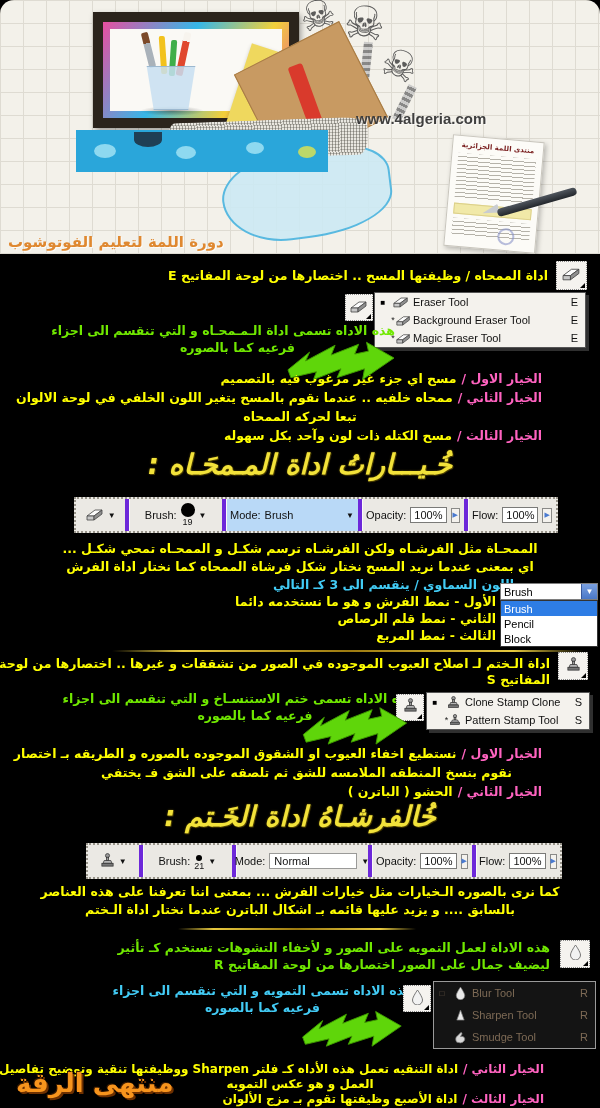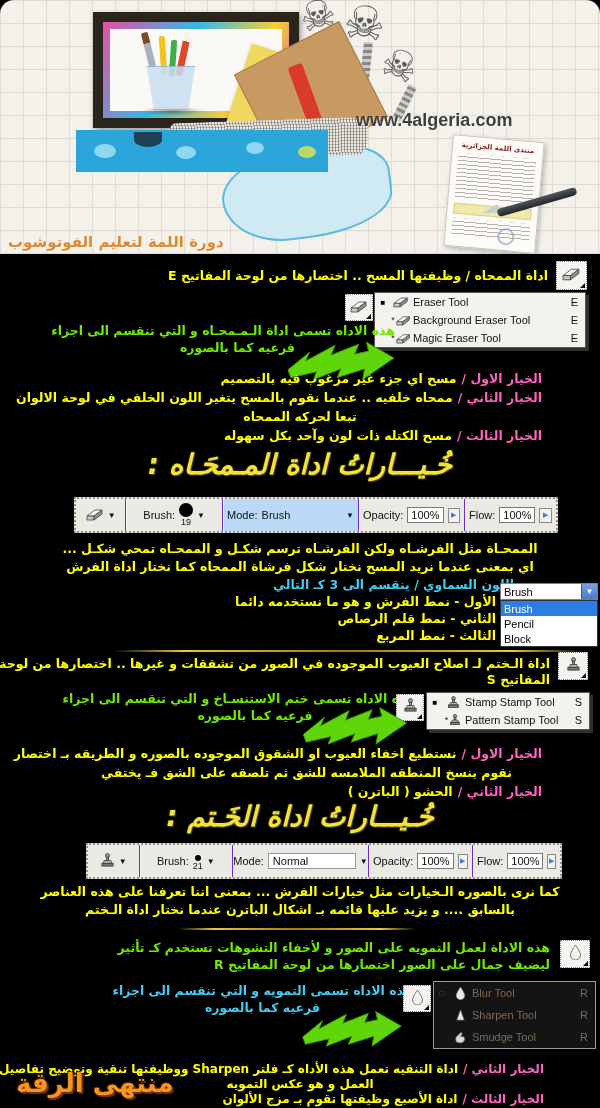--- a/index.html
+++ b/index.html
@@ -40,21 +40,21 @@
   .newsprint{position:absolute;left:168px;top:120px;width:200px;height:38px;background:#e9e7e0;
     transform:rotate(-2deg);z-index:4;border-radius:8px 30px 10px 24px/16px 8px 20px 8px;
     background-image:repeating-linear-gradient(90deg,transparent 0 2px,rgba(70,68,60,.45) 2px 3px),
                      repeating-linear-gradient(0deg,transparent 0 2px,rgba(70,68,60,.3) 2px 3px);}
   .blue-banner{position:absolute;left:76px;top:130px;width:252px;height:42px;background:#2aa6da;z-index:5;}
   .bdot{position:absolute;background:#8ed9f0;border-radius:50%;}
   .bdark{position:absolute;left:58px;top:2px;width:28px;height:15px;background:#1f3f55;border-radius:0 0 50% 50%;}
   .blue-map{position:absolute;left:222px;top:150px;width:170px;height:88px;background:#cdeaf4;
     border:2px solid #49b4e0;opacity:.9;z-index:3;transform:rotate(-7deg);
     border-radius:46% 30% 55% 40%/50% 36% 46% 56%;}
-  .site-url{position:absolute;left:356px;top:110px;z-index:5;font-weight:bold;font-size:18px;color:#3f3f3f;
+  .site-url{position:absolute;left:356px;top:110px;z-index:5;font-weight:bold;font-size:15px;color:#3f3f3f;
     text-shadow:1px 1px 0 #ffffffaa;font-family:"Liberation Sans",sans-serif;}
   .doc{position:absolute;left:448px;top:138px;width:92px;height:112px;background:#fcfbf7;
     border:1px solid #c8c5bc;transform:rotate(5deg);z-index:5;box-shadow:2px 2px 5px rgba(0,0,0,.25);padding:5px 6px;}
   .doc-title{font-size:7px;font-weight:bold;color:#7a1f1f;text-align:center;direction:rtl;}
   .doc-lines{height:46px;margin-top:4px;background:repeating-linear-gradient(transparent 0 3px,#b5b2a9 3px 4px);}
   .doc-yellow{height:11px;margin-top:4px;background:#f1e9a8;border:1px solid #dcd08a;}
   .doc-stamp{position:absolute;left:52px;top:88px;width:17px;height:17px;border:2px solid #8892c8;
     border-radius:50%;opacity:.6;}
   .pen-body{position:absolute;left:496px;top:198px;width:82px;height:8px;background:linear-gradient(#50565e,#23272c);
     border-radius:4px;transform:rotate(-16deg);z-index:6;}
@@ -79,21 +79,21 @@
   .callig{position:absolute;width:600px;text-align:center;direction:rtl;color:#f2e23a;
     font-style:italic;font-weight:bold;font-size:28px;text-shadow:0 0 2px #6e5c00,1px 1px 0 #3a3000;}
   .gold-line{position:absolute;height:2px;
     background:linear-gradient(90deg,transparent,#e7c93f 15%,#9c7a10 50%,#e7c93f 85%,transparent);}
   .logo{position:absolute;left:16px;top:1068px;font-size:26px;font-weight:bold;color:#f7941d;direction:rtl;
     text-shadow:2px 2px 0 #6e3000,-1px -1px 0 #3a1a00;}
 
   
   .ps-bar{position:absolute;height:36px;background:#ebe9e4;border:2px dotted #98948a;
     display:flex;align-items:stretch;font-family:"Liberation Sans",sans-serif;font-size:11px;color:#111;}
-  .cell{display:flex;align-items:center;justify-content:center;gap:4px;border-left:1px solid #6d28d9;
+  .cell{display:flex;align-items:center;justify-content:center;gap:4px;border-left:4px solid #6d28d9;
     box-shadow:inset 1px 0 0 #fbfaf8;padding:0 4px;}
   .cell:first-child{border-left:none;box-shadow:none;}
   .cell.blue{background:#b9d9f7;}
   .brush-prev{display:flex;flex-direction:column;align-items:center;line-height:1;}
   .bcircle{width:14px;height:14px;border-radius:50%;background:#000;}
   .bdot2{width:6px;height:6px;border-radius:50%;background:#000;margin:4px 0 0;}
   .bnum{font-size:9px;margin-top:1px;}
   .darr{font-size:8px;color:#111;}
   .vbox{background:#fff;border:1px solid #7a7a78;padding:1px 3px;font-size:11px;}
   .spin{width:13px;height:15px;background:#f4f2ee;border:1px solid #8a8a88;color:#4a7ad0;
@@ -356,21 +356,21 @@
     <div class="frow">
       <span class="marker">■</span>
       <span class="ficon">
           <svg width="13" height="13" viewBox="0 0 16 16">
             <circle cx="8" cy="2.8" r="2.2" fill="#9a9a9a" stroke="#333" stroke-width="0.9"></circle>
             <rect x="6.8" y="4.5" width="2.4" height="3.5" fill="#9a9a9a" stroke="#333" stroke-width="0.9"></rect>
             <path d="M4.5 8 H11.5 L12.8 11 H3.2 Z" fill="#b5b5b5" stroke="#333" stroke-width="0.9"></path>
             <rect x="2" y="11" width="12" height="3" fill="#777" stroke="#333" stroke-width="0.9"></rect>
           </svg>
         </span>
-      <span class="flabel">Stamp Stamp Tool</span>
+      <span class="flabel">Clone Stamp Clone</span>
       <span class="fkey">S</span>
     </div>
     <div class="frow">
       <span class="marker"></span>
       <span class="ficon">
           <span class="mini-mark">*</span>
           <svg width="12" height="12" viewBox="0 0 16 16">
             <circle cx="8" cy="2.8" r="2.2" fill="#9a9a9a" stroke="#333" stroke-width="0.9"></circle>
             <rect x="6.8" y="4.5" width="2.4" height="3.5" fill="#9a9a9a" stroke="#333" stroke-width="0.9"></rect>
             <path d="M4.5 8 H11.5 L12.8 11 H3.2 Z" fill="#b5b5b5" stroke="#333" stroke-width="0.9"></path>
@@ -388,21 +388,21 @@
   <div class="line yellow fs12" style="top:765px;padding-right:88px;">
     <span>نقوم بنسخ المنطقه الملامسه للشق ثم تلصقه على الشق فـ يختفي</span>
   </div>
   <div class="line yellow fs12" style="top:746px;padding-right:58px;">
     <span class="pfx">الخيار الاول /</span><span>نستطيع اخفاء العيوب او الشقوق الموجوده بالصوره و الطريقه بـ اختصار</span>
   </div>
   <div class="line yellow fs12" style="top:784px;padding-right:58px;">
     <span class="pfx">الخيار الثاني /</span><span>الحشو ( الباترن )</span>
   </div>
 
-  <div class="callig" style="top:800px;">خُـيـــاراتُ اداة الخَـتم :</div>
+  <div class="callig" style="top:800px;">خُالفرشـاهُ اداة الخَـتم :</div>
 
   <div class="ps-bar" style="left:86px;top:843px;width:476px;">
     <div class="cell" style="width:52px;">
       <span><svg width="15" height="15" viewBox="0 0 16 16">
             <circle cx="8" cy="2.8" r="2.2" fill="#9a9a9a" stroke="#333" stroke-width="0.8"></circle>
             <rect x="6.8" y="4.5" width="2.4" height="3.5" fill="#9a9a9a" stroke="#333" stroke-width="0.8"></rect>
             <path d="M4.5 8 H11.5 L12.8 11 H3.2 Z" fill="#b5b5b5" stroke="#333" stroke-width="0.8"></path>
             <rect x="2" y="11" width="12" height="3" fill="#777" stroke="#333" stroke-width="0.8"></rect>
           </svg></span>
       <span class="darr">▼</span>

